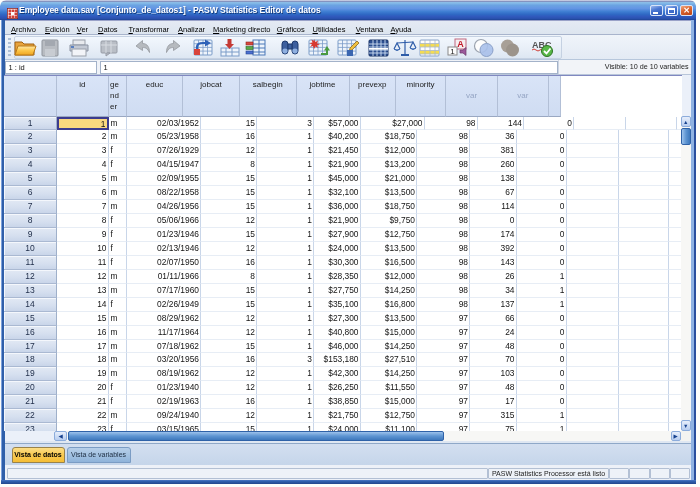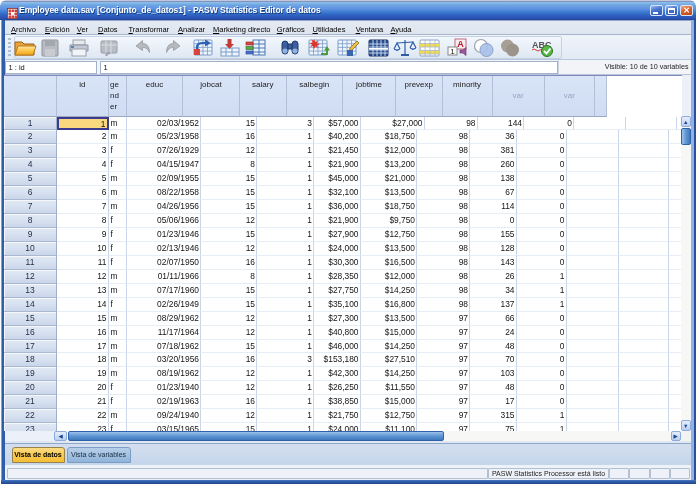--- a/index.html
+++ b/index.html
@@ -267,21 +267,20 @@
    <div class="refbox" style="left:95px;width:458px">1</div>
    <div id="vislabel">Visible: 10 de 10 variables</div>
  </div>
  <div id="grid">
       <div class="hrow">
         <div class="hc " style="width:53px"></div>
         <div class="hc " style="width:51.5px">id</div>
         <div class="hc " style="width:18.5px;text-align:left;padding-left:1.5px">ge<br>nd<br>er</div>
         <div class="hc " style="width:56px">educ</div>
         <div class="hc " style="width:57px">jobcat</div>
-        <div class="hc " style="width:46.5px">salary</div>
         <div class="hc " style="width:56.5px">salbegin</div>
         <div class="hc " style="width:53px">jobtime</div>
         <div class="hc " style="width:46.5px">prevexp</div>
         <div class="hc " style="width:50px">minority</div>
         <div class="hc hcv" style="width:52px">var</div>
         <div class="hc hcv" style="width:50.5px">var</div>
         <div class="hc " style="width:12px"></div>
       </div>
       <div class="drow">
         <div class="rh">1</div>
@@ -414,37 +413,37 @@
       <div class="drow">
         <div class="rh">9</div>
         <div class="c" style="width:51.5px">9</div>
         <div class="c cl" style="width:18.5px">f</div>
         <div class="c" style="width:74px">01/23/1946</div>
         <div class="c" style="width:56px">15</div>
         <div class="c" style="width:57px">1</div>
         <div class="c" style="width:46.5px">$27,900</div>
         <div class="c" style="width:56.5px">$12,750</div>
         <div class="c" style="width:53px">98</div>
-        <div class="c" style="width:46.5px">155</div>
+        <div class="c" style="width:46.5px">174</div>
         <div class="c" style="width:50px">0</div>
         <div class="c" style="width:52px"></div>
         <div class="c" style="width:50.5px"></div>
         <div class="c" style="width:12px;border-right:none"></div>
       </div>
       <div class="drow">
         <div class="rh">10</div>
         <div class="c" style="width:51.5px">10</div>
         <div class="c cl" style="width:18.5px">f</div>
         <div class="c" style="width:74px">02/13/1946</div>
         <div class="c" style="width:56px">12</div>
         <div class="c" style="width:57px">1</div>
         <div class="c" style="width:46.5px">$24,000</div>
         <div class="c" style="width:56.5px">$13,500</div>
         <div class="c" style="width:53px">98</div>
-        <div class="c" style="width:46.5px">128</div>
+        <div class="c" style="width:46.5px">392</div>
         <div class="c" style="width:50px">0</div>
         <div class="c" style="width:52px"></div>
         <div class="c" style="width:50.5px"></div>
         <div class="c" style="width:12px;border-right:none"></div>
       </div>
       <div class="drow">
         <div class="rh">11</div>
         <div class="c" style="width:51.5px">11</div>
         <div class="c cl" style="width:18.5px">f</div>
         <div class="c" style="width:74px">02/07/1950</div>

